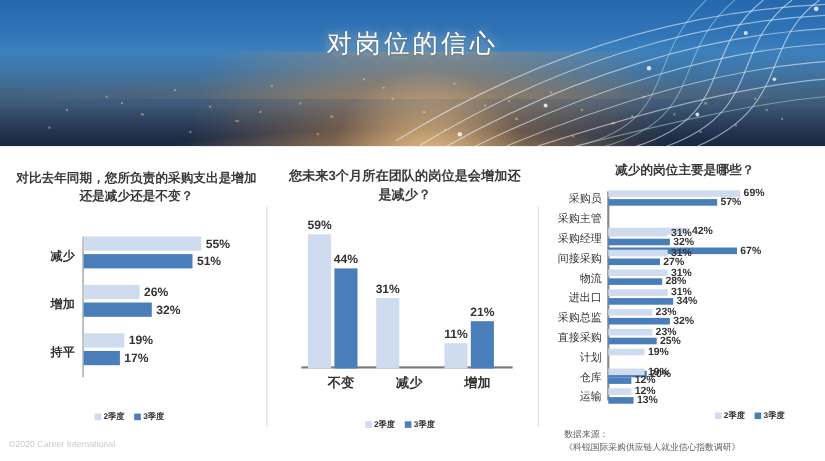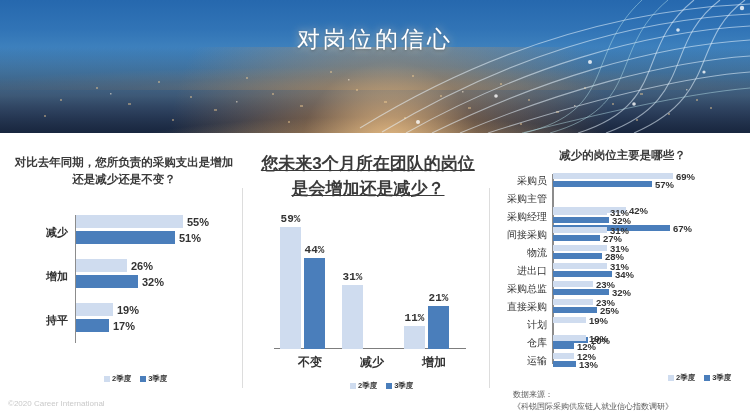--- a/index.html
+++ b/index.html
@@ -64,28 +64,28 @@
   .hbar { position:absolute; left:70px; height:13px; }
   .hbar .val {
     position:absolute; left:100%; top:50%; transform:translateY(-50%);
     margin-left:4px; font-size:11px; font-weight:bold; color:#333; white-space:nowrap;
   }
   .s2 { background:#cfdcef; }
   .s3 { background:#4a7ebb; }
 
   
   #panel-2 { left:248px; width:240px; }
-  #panel-2 .panel-title { font-size:17px; padding:19px 10px 0;text-decoration:underline; }
+  #panel-2 .panel-title { font-size:12px; padding:19px 10px 0; }
   #p2-plot { position:relative; margin:14px auto 0; width:216px; height:158px; }
   #p2-base { position:absolute; left:14px; bottom:24px; width:192px; height:1.5px; background:#7d7d7d; }
   .vgroup { position:absolute; bottom:24px; width:64px; height:134px; }
   .vbar { position:absolute; bottom:0; width:21px; }
   .vbar .val {
     position:absolute; bottom:100%; left:50%; transform:translateX(-50%);
-    margin-bottom:2px; font-size:11px; font-weight:bold; color:#333; white-space:nowrap;font-family:Liberation Mono, monospace;
+    margin-bottom:2px; font-size:11px; font-weight:bold; color:#333; white-space:nowrap;
   }
   .vgroup .catlabel {
     position:absolute; top:100%; left:0; width:64px; margin-top:5px;
     text-align:center; font-size:12px; font-weight:bold; color:#333;
   }
 
   
   #panel-3 { left:495px; width:255px; }
   #panel-3 .panel-title { font-size:11.5px; padding:14px 6px 0; }
   #p3-plot { position:relative; margin:8px 0 0 0; height:196px; }
@@ -95,21 +95,21 @@
     position:absolute; left:0; top:2px; width:52px; text-align:right;
     font-size:10px; color:#333;
   }
   .p3bar { position:absolute; left:58px; height:6px; }
   .p3bar .val {
     position:absolute; left:100%; top:50%; transform:translateY(-50%);
     margin-left:3px; font-size:9.5px; font-weight:bold; color:#333; white-space:nowrap;
   }
 
   
-  .legend { position:absolute; display:flex; gap:9px; align-items:flex-start;margin-left:18px; }
+  .legend { position:absolute; display:flex; gap:9px; align-items:flex-start; }
   .legend .item { display:flex; align-items:center; gap:2px; }
   .legend .sw { width:6px; height:6px; display:inline-block; }
   .legend .lb { font-size:7.5px; font-weight:bold; color:#333; }
   #legend-1 { left:86px; top:241px; }
   #legend-2 { left:332px; top:248px; }
   #legend-3 { left:650px; top:240px; }
 
   
   #copyright {
     position:absolute; left:8px; top:266px; font-size:8px; color:#c9c9c9;

